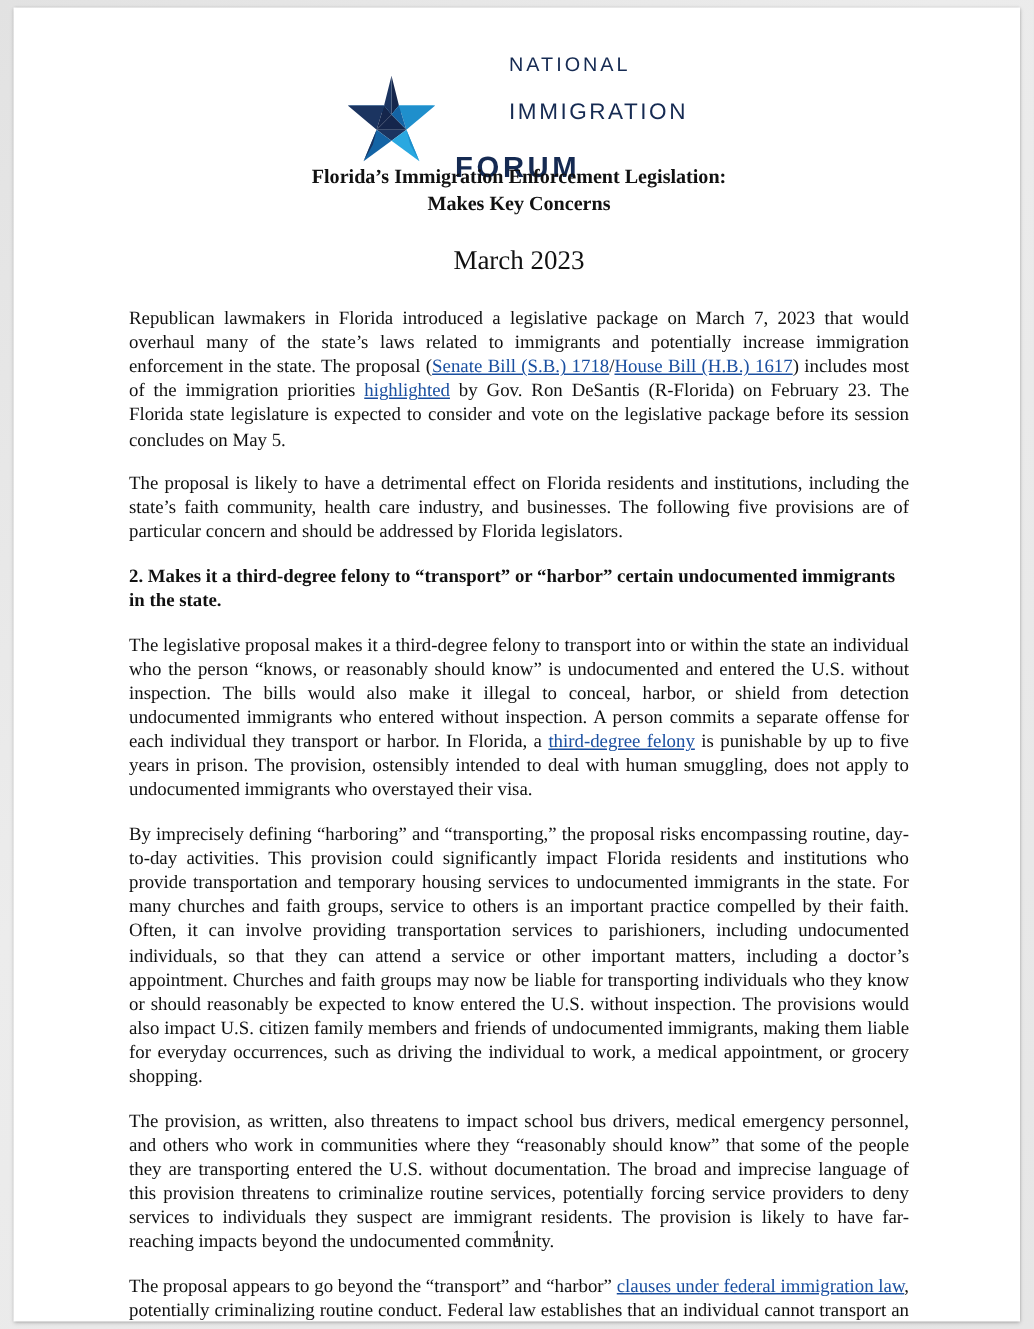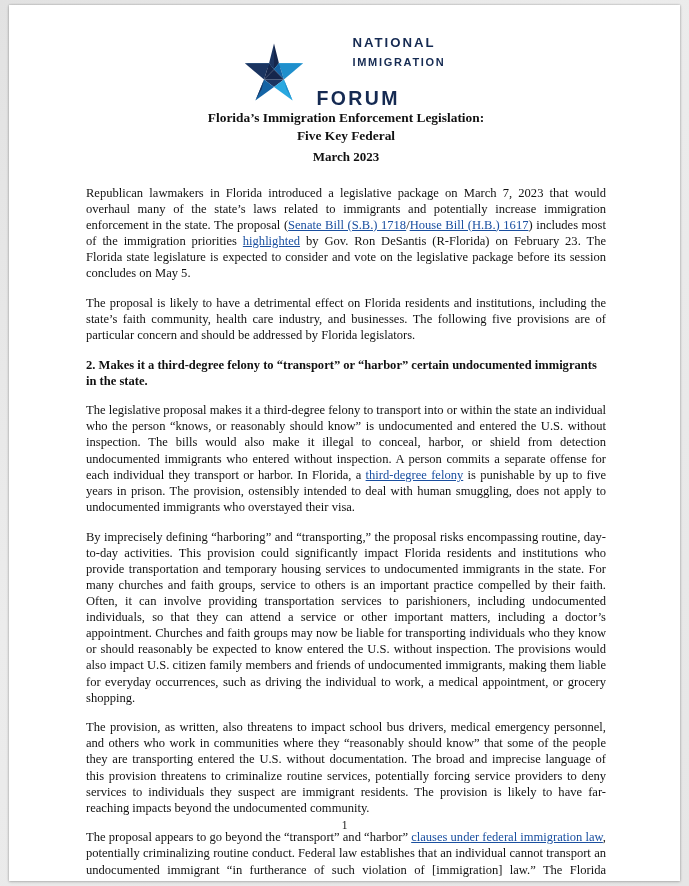--- a/index.html
+++ b/index.html
@@ -57,26 +57,26 @@
     flex: 0 0 auto;
   }
   .wordmark {
     font-family: "Liberation Sans", "DejaVu Sans", sans-serif;
     color: #152a52;
     line-height: 1.0;
     padding-top: 1px;
   }
   .wm-line1, .wm-line2 {
     font-size: 13.2px;
-    font-weight: 700;
+    font-weight: 400;
     letter-spacing: 2.0px;
     display: block;
     padding-left: 36px;
   }
-  .wm-line2 { font-size: 11px; letter-spacing: 1.7px; margin-top: 8px; }
+  .wm-line2 { font-size: 15px; letter-spacing: 1.7px; margin-top: 18px; }
   .wm-line3 {
     font-size: 19.5px;
     font-weight: 700;
     letter-spacing: 2.4px;
     display: block;
     margin-top: 21px;
   }
 
   
   .doc {
@@ -92,23 +92,23 @@
     margin-bottom: 19px;
   }
   .doc-title {
     font-size: 13.4px;
     font-weight: 700;
     line-height: 1.33;
     margin: 0;
     text-align: center;
   }
   .doc-date {
-    font-size: 13px;
-    font-weight: 700;
-    margin: 4px 0 0 0;
+    font-size: 18px;
+    font-weight: 400;
+    margin: 17px 0 0 0;
     line-height: 1.3;
   }
 
   p.body-par {
     font-size: 12.55px;
     line-height: 1.285;
     text-align: justify;
     margin: 0 0 13.5px 0;
     hyphens: none;
   }
@@ -170,21 +170,21 @@
           <span class="wm-line3">FORUM</span>
         </div>
       </div>
     </div>
 
     <div class="doc">
 
       <div class="title-block">
         <h1 class="doc-title">
           <span>Florida’s Immigration Enforcement Legislation:</span><br>
-          <span>Five Key Federal</span>
+          <span>Makes Key Concerns</span>
         </h1>
         <p class="doc-date">March 2023</p>
       </div>
 
       <p class="body-par"><span>Republican lawmakers in Florida introduced a legislative package on March 7, 2023 that would overhaul many of the state’s laws related to immigrants and potentially increase immigration enforcement in the state. The proposal (</span><a class="doclink" href="#">Senate Bill (S.B.) 1718</a><span>/</span><a class="doclink" href="#">House Bill (H.B.) 1617</a><span>) includes most of the immigration priorities </span><a class="doclink" href="#">highlighted</a><span> by Gov. Ron DeSantis (R-Florida) on February 23. The Florida state legislature is expected to consider and vote on the legislative package before its session concludes on May 5.</span></p>
 
       <p class="body-par">The proposal is likely to have a detrimental effect on Florida residents and institutions, including the state’s faith community, health care industry, and businesses. The following five provisions are of particular concern and should be addressed by Florida legislators.</p>
 
       <h2 class="section-head">2. Makes it a third-degree felony to “transport” or “harbor” certain undocumented immigrants in the state.</h2>
 

